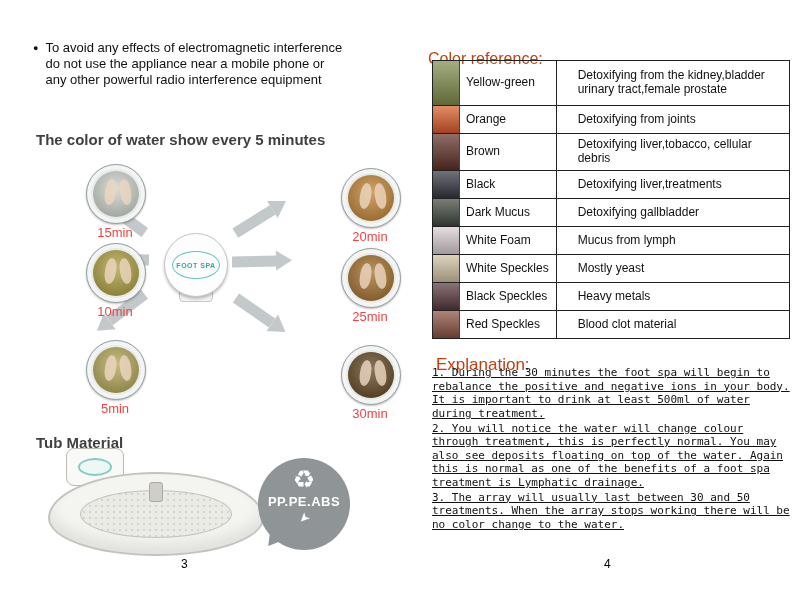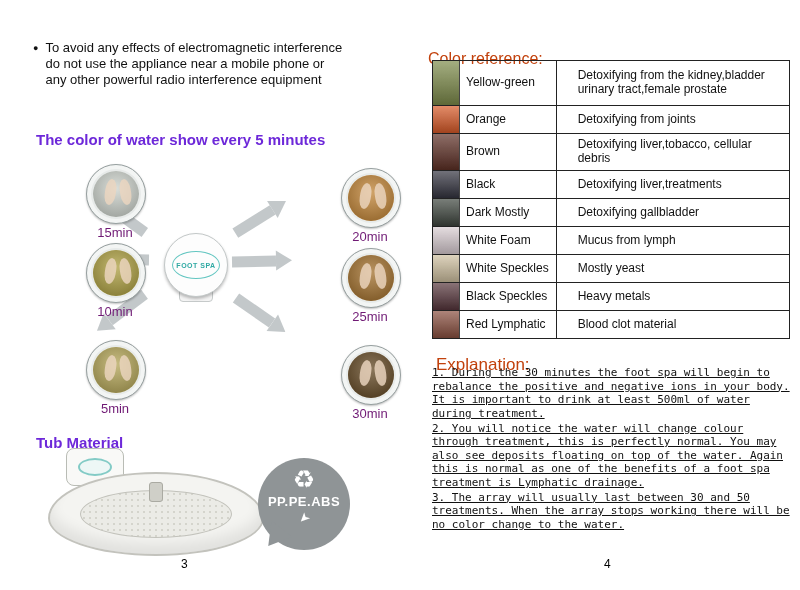--- a/index.html
+++ b/index.html
@@ -4,41 +4,41 @@
 <style>
   html,body{margin:0;padding:0;background:#fff;}
   .spread{
     position:relative;width:800px;height:590px;background:#ffffff;
     font-family:"Liberation Sans","DejaVu Sans",sans-serif;color:#111;overflow:hidden;
   }
   
   .warning{position:absolute;left:33px;top:40px;width:312px;display:flex;gap:7px;
     font-size:13px;line-height:1.22;}
   .warning .bullet{font-size:9px;margin-top:3px;}
-  .heading-left{position:absolute;font-size:15px;font-weight:bold;color:#6d28d9;}
+  .heading-left{position:absolute;font-size:15px;font-weight:bold;color:#404040;}
   .water-heading{left:36px;top:119px;}
   .tub-heading{left:36px;top:422px;}
 
   .diagram{position:absolute;left:18px;top:147px;width:365px;height:268px;}
   .stage{position:absolute;width:58px;}
   .s0{left:28px;top:1px;} .s1{left:283px;top:5px;}
   .s2{left:28px;top:80px;} .s3{left:283px;top:85px;}
   .s4{left:28px;top:177px;} .s5{left:283px;top:182px;}
   .basin{position:relative;width:58px;height:58px;border-radius:50%;
     background:#e7eae9;border:1px solid #97a0a0;
     box-shadow:inset 0 0 0 4px #f3f5f4, 0 1px 2px rgba(0,0,0,.25);}
   .water{position:absolute;inset:6px;border-radius:50%;overflow:hidden;}
   .water::after{content:'';position:absolute;inset:0;border-radius:50%;
     background:radial-gradient(circle at 50% 38%, rgba(255,255,255,.28), rgba(0,0,0,.28));}
   .foot{position:absolute;width:11px;height:26px;border-radius:50% / 42%;
     background:rgba(236,214,192,.82);z-index:1;}
   .foot.l{left:12px;top:8px;transform:rotate(9deg);}
   .foot.r{left:27px;top:8px;transform:rotate(-9deg);}
   .stage-label{position:absolute;left:0;top:61px;width:58px;text-align:center;
-    font-size:13px;color:#701a75;}
+    font-size:13px;color:#ef4444;}
 
   .device{position:absolute;left:146px;top:86px;width:62px;height:62px;border-radius:50%;
     background:#fdfdfd;border:1px solid #c3c8c8;box-shadow:0 2px 3px rgba(0,0,0,.25);
     display:flex;align-items:center;justify-content:center;z-index:2;}
   .device-logo{border:1px solid #63c6c1;border-radius:50%;width:46px;height:26px;
     display:flex;align-items:center;justify-content:center;}
   .device-text{font-size:7px;font-weight:bold;letter-spacing:.5px;color:#2fa9a3;white-space:nowrap;}
   .device-base{position:absolute;left:161px;top:144px;width:32px;height:9px;background:#f4f4f4;
     border:1px solid #c6caca;border-radius:0 0 4px 4px;z-index:1;}
 
@@ -242,21 +242,21 @@
           <span class="swatch" style="background-color: rgb(52, 52, 64);"></span>
           <span class="color-name">Black</span>
             </div>
           </td>
         <td class="desc-cell">Detoxifying liver,treatments</td>
       </tr>
       <tr>
         <td class="name-cell">
             <div class="name-flex">
           <span class="swatch" style="background-color: rgb(63, 70, 63);"></span>
-          <span class="color-name">Dark Mostly</span>
+          <span class="color-name">Dark Mucus</span>
             </div>
           </td>
         <td class="desc-cell">Detoxifying gallbladder</td>
       </tr>
       <tr>
         <td class="name-cell">
             <div class="name-flex">
           <span class="swatch" style="background-color: rgb(217, 205, 210);"></span>
           <span class="color-name">White Foam</span>
             </div>
@@ -278,21 +278,21 @@
           <span class="swatch" style="background-color: rgb(87, 54, 60);"></span>
           <span class="color-name">Black Speckles</span>
             </div>
           </td>
         <td class="desc-cell">Heavy metals</td>
       </tr>
       <tr>
         <td class="name-cell">
             <div class="name-flex">
           <span class="swatch" style="background-color: rgb(138, 80, 64);"></span>
-          <span class="color-name">Red Lymphatic</span>
+          <span class="color-name">Red Speckles</span>
             </div>
           </td>
         <td class="desc-cell">Blood clot material</td>
       </tr>
     </tbody>
   </table>
 
   <h2 class="heading-right explanation-heading">Explanation:</h2>
 
   <div class="explanation">

